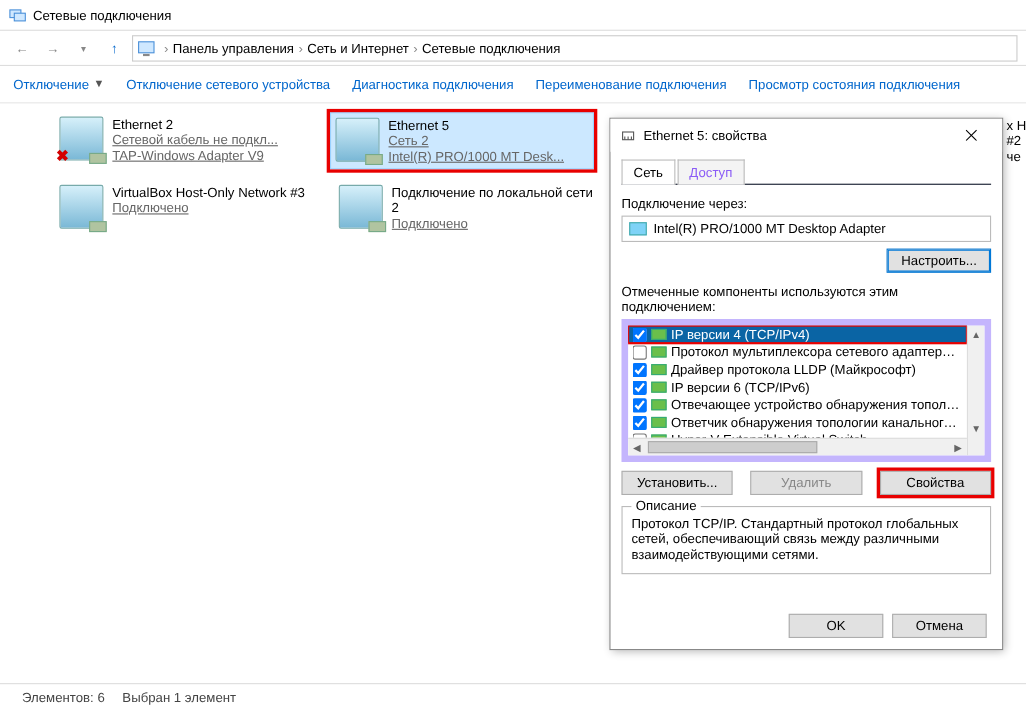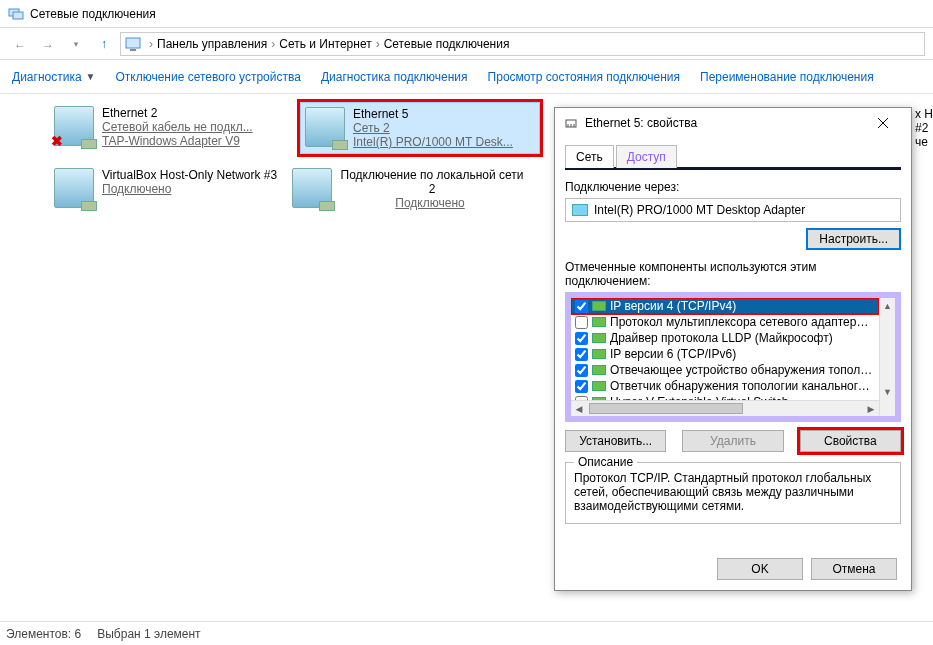--- a/index.html
+++ b/index.html
@@ -27,31 +27,31 @@
   .conn-item { position: absolute; width: 240px; display: flex; gap: 8px; padding: 4px; }
   .conn-item.sel { background: #cce8ff; border: 1px solid #99d1ff; }
   .conn-item.hl { outline: 3px solid #e80000; outline-offset: 0; }
   .conn-icon { width: 40px; height: 40px; background: linear-gradient(#d6f0fa,#7ab8d6); border: 1px solid #7aa; border-radius: 2px; position: relative; flex-shrink: 0; }
   .conn-icon .err { position: absolute; left: -4px; bottom: -4px; color: #d40000; font-weight: bold; font-size: 14px; }
   .conn-icon .sub { position: absolute; right: -4px; bottom: -4px; width: 16px; height: 10px; background: #b0c4a0; border: 1px solid #7a8; }
   .conn-text { line-height: 14px; }
   .conn-text .ln1 { color: #000; }
   .conn-text .ln2, .conn-text .ln3 { color: #666; font-size: 12px; white-space: nowrap; overflow: hidden; text-overflow: ellipsis; max-width: 180px; text-decoration: underline; }
 
-  .statusbar { position: absolute; left: 0; bottom: 0; right: 0; height: 24px; border-top: 1px solid #ddd; display: flex; align-items: center; padding: 0 6px; gap: 16px; color: #444; }
+  .statusbar { position: absolute; left: 0; bottom: 0; right: 0; height: 24px; border-top: 1px solid #ddd; display: flex; align-items: center; padding: 0 20px; gap: 16px; color: #444; }
 
   
   .dialog { position: absolute; left: 554px; top: 107px; width: 358px; height: 484px; background: #fff; border: 1px solid #888; box-shadow: 2px 2px 8px rgba(0,0,0,0.3); }
   .dlg-title { height: 30px; display: flex; align-items: center; padding: 0 8px; background: #fff; }
   .dlg-title .dt-icon { width: 16px; height: 16px; margin-right: 6px; color: #555; }
   .dlg-title .dt-text { flex: 1; color: #000; }
   .dlg-title .dt-close { width: 40px; height: 30px; display: flex; align-items: center; justify-content: center; cursor: default; }
 
   .dlg-body { padding: 6px 10px; }
-  .tabs { display: flex; border-bottom: 3px solid #0f172a; }
+  .tabs { display: flex; border-bottom: 1px solid #0f172a; }
   .tab { padding: 4px 10px; border: 1px solid #bbb; border-bottom: none; margin-right: 2px; background: #fff; position: relative; top: 1px; }
   .tab.inactive { background: #f4f4f4; color: #8b5cf6; }
 
   .group { margin-top: 10px; }
   .group-lbl { margin-bottom: 4px; }
   .adapter-box { border: 1px solid #bbb; padding: 4px 6px; display: flex; align-items: center; gap: 6px; }
   .adapter-ico { width: 16px; height: 12px; background: #7fd3f7; border: 1px solid #4aa; }
   .configure-row { display: flex; justify-content: flex-end; margin-top: 6px; }
   .btn { border: 1px solid #adadad; background: #e1e1e1; padding: 3px 12px; min-width: 86px; text-align: center; cursor: default; }
   .btn.hl { outline: 3px solid #e80000; outline-offset: 0; }
@@ -107,27 +107,27 @@
     <span class="crumb">Панель управления</span>
     <span class="sep">›</span>
     <span class="crumb">Сеть и Интернет</span>
     <span class="sep">›</span>
     <span class="crumb">Сетевые подключения</span>
   </div>
 </div>
 
 <div class="cmdbar">
   <div class="cmd">
-      <span>Диагностика</span>
+      <span>Отключение</span>
       <span class="chev">▼</span>
     </div>
   <div class="cmd">Отключение сетевого устройства</div>
   <div class="cmd">Диагностика подключения</div>
+  <div class="cmd">Переименование подключения</div>
   <div class="cmd">Просмотр состояния подключения</div>
-  <div class="cmd">Переименование подключения</div>
 </div>
 
 <div class="content">
 
   <div class="conn-item" style="left:50px; top:8px;">
     <div class="conn-icon">
         <span class="err">✖</span>
         <span class="sub"></span>
       </div>
     <div class="conn-text">
@@ -151,21 +151,21 @@
   <div class="conn-item" style="left:50px; top:70px;">
     <div class="conn-icon">
         <span class="sub"></span>
       </div>
     <div class="conn-text">
       <div class="ln1">VirtualBox Host-Only Network #3</div>
       <div class="ln2">Подключено</div>
     </div>
   </div>
 
-  <div class="conn-item" style="left:288px; top:70px;text-align:center;">
+  <div class="conn-item" style="left:304px; top:70px;">
     <div class="conn-icon">
         <span class="sub"></span>
       </div>
     <div class="conn-text">
       <div class="ln1">Подключение по локальной сети 2</div>
       <div class="ln2">Подключено</div>
     </div>
   </div>
 
 </div>

